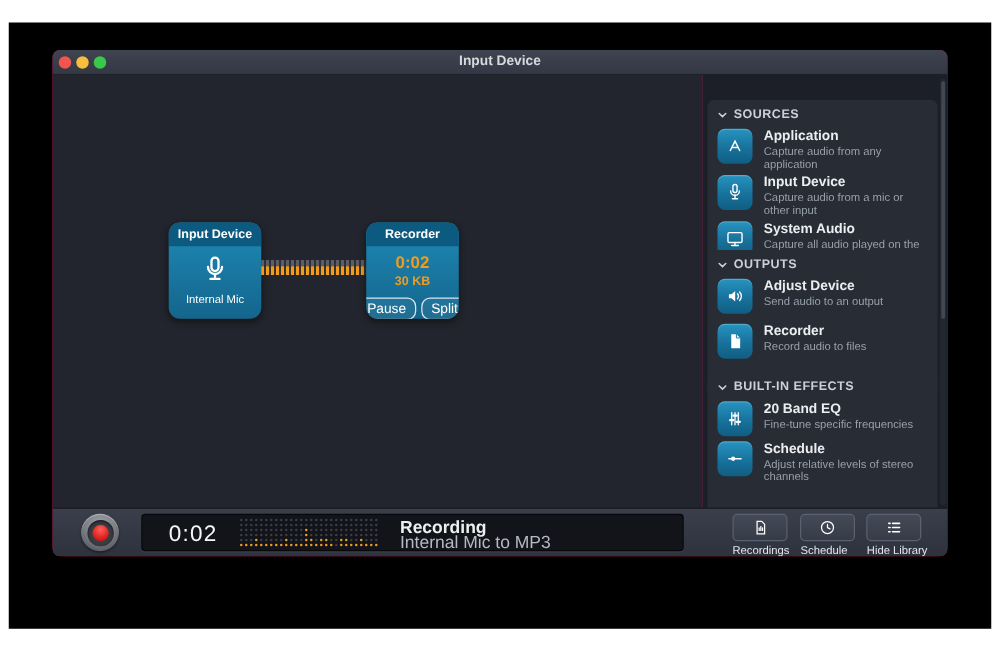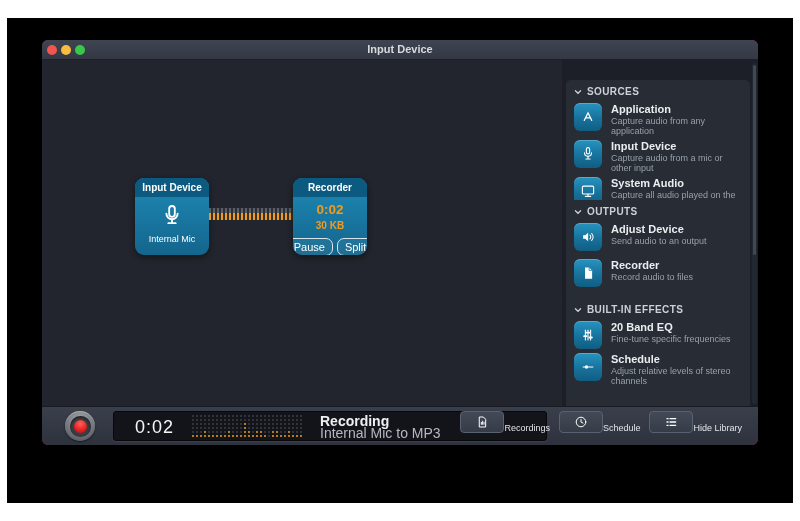--- a/index.html
+++ b/index.html
@@ -51,21 +51,21 @@
   .display{position:absolute;left:71px;top:4px;width:434px;height:30px;background:#121419;border-radius:3px;border:1px solid #07080b;box-sizing:border-box;box-shadow:0 1px 0 rgba(255,255,255,.06);}
   .timer{position:absolute;left:21px;top:1px;height:28px;line-height:28px;font-size:18px;color:#f4f6f8;letter-spacing:1px;}
   .meter{position:absolute;left:78px;top:3px;display:flex;gap:2px;}
   .mcol{display:flex;flex-direction:column;gap:2px;}
   .mdot{width:2px;height:2px;border-radius:1px;background:#3a3e46;}
   .mdot.on{background:#f29c1f;}
   .status{position:absolute;left:206px;top:3px;font-size:14px;line-height:12px;}
   .status-l1{color:#edeff2;font-weight:bold;}
   .status-l2{color:#b4bac2;}
   .lib-buttons{position:absolute;right:16px;top:4px;display:flex;gap:9px;}
-  .lib-group{display:flex;flex-direction:row;align-items:flex-end;}
+  .lib-group{display:flex;flex-direction:column;align-items:flex-start;}
   .lib-btn{height:22px;min-width:44px;padding:0 10px;border-radius:4px;background:linear-gradient(#434956,#363c47);border:1px solid #5a6170;box-sizing:border-box;display:flex;align-items:center;justify-content:center;}
   .lib-label{margin-top:2px;font-size:9px;color:#e3e6ea;white-space:nowrap;}
   svg{display:block;}
 </style>
 </head>
 <body>
 
 <div class="screen"></div>
 
 <div class="window">

